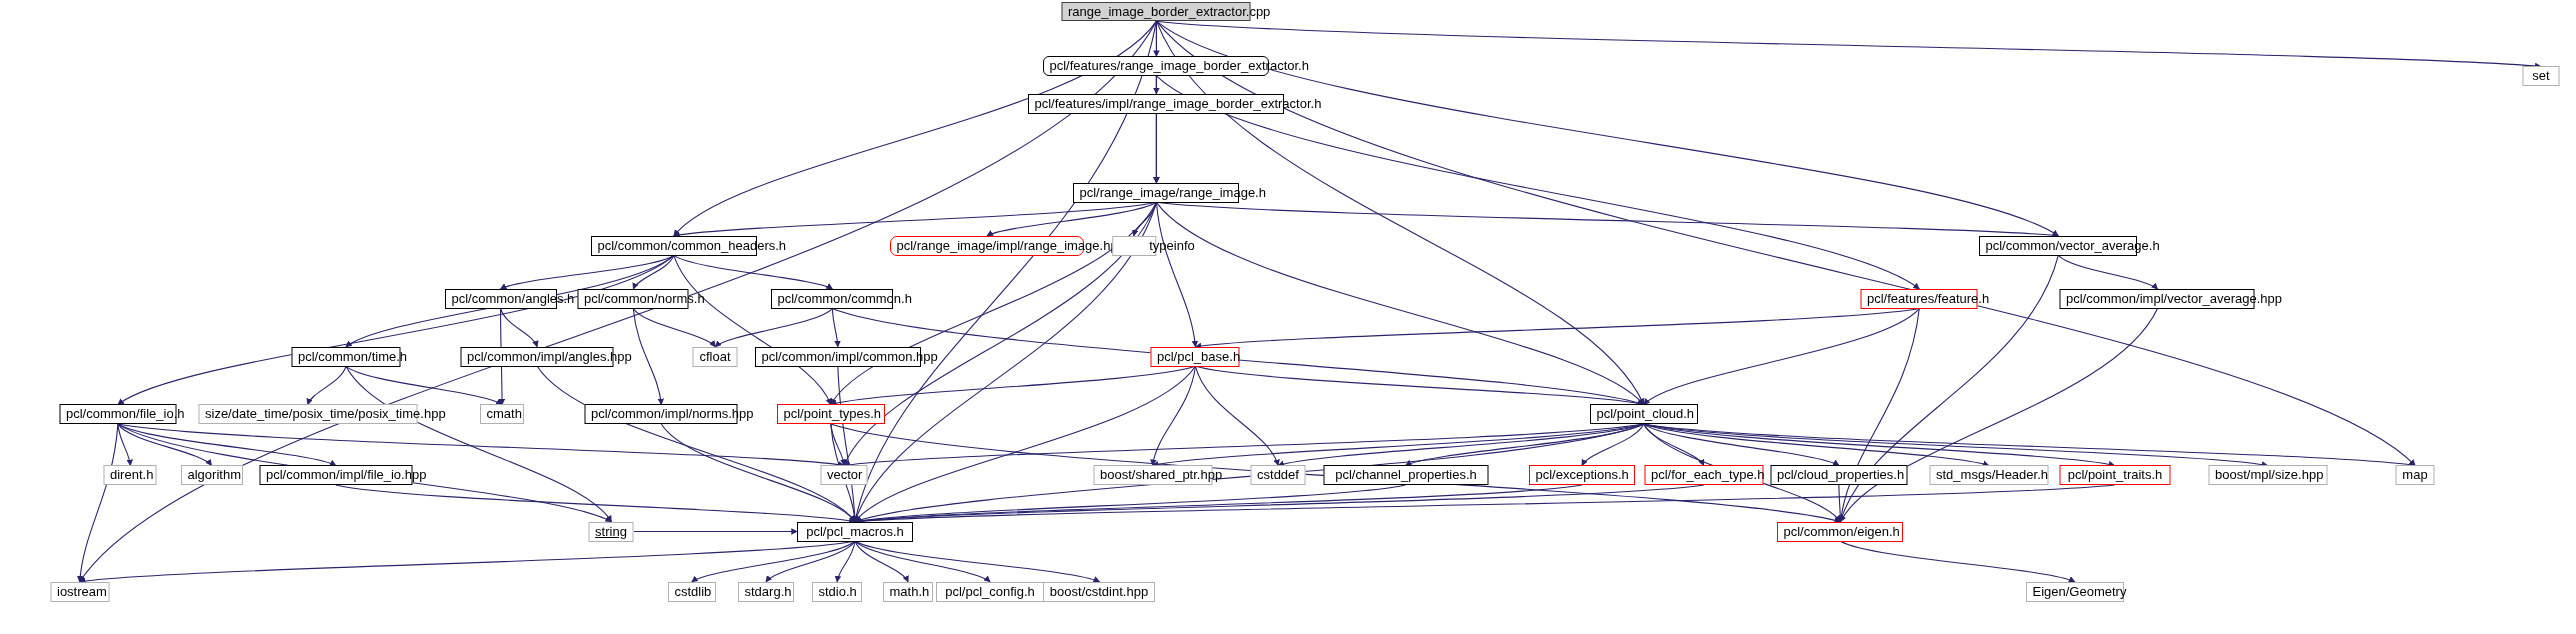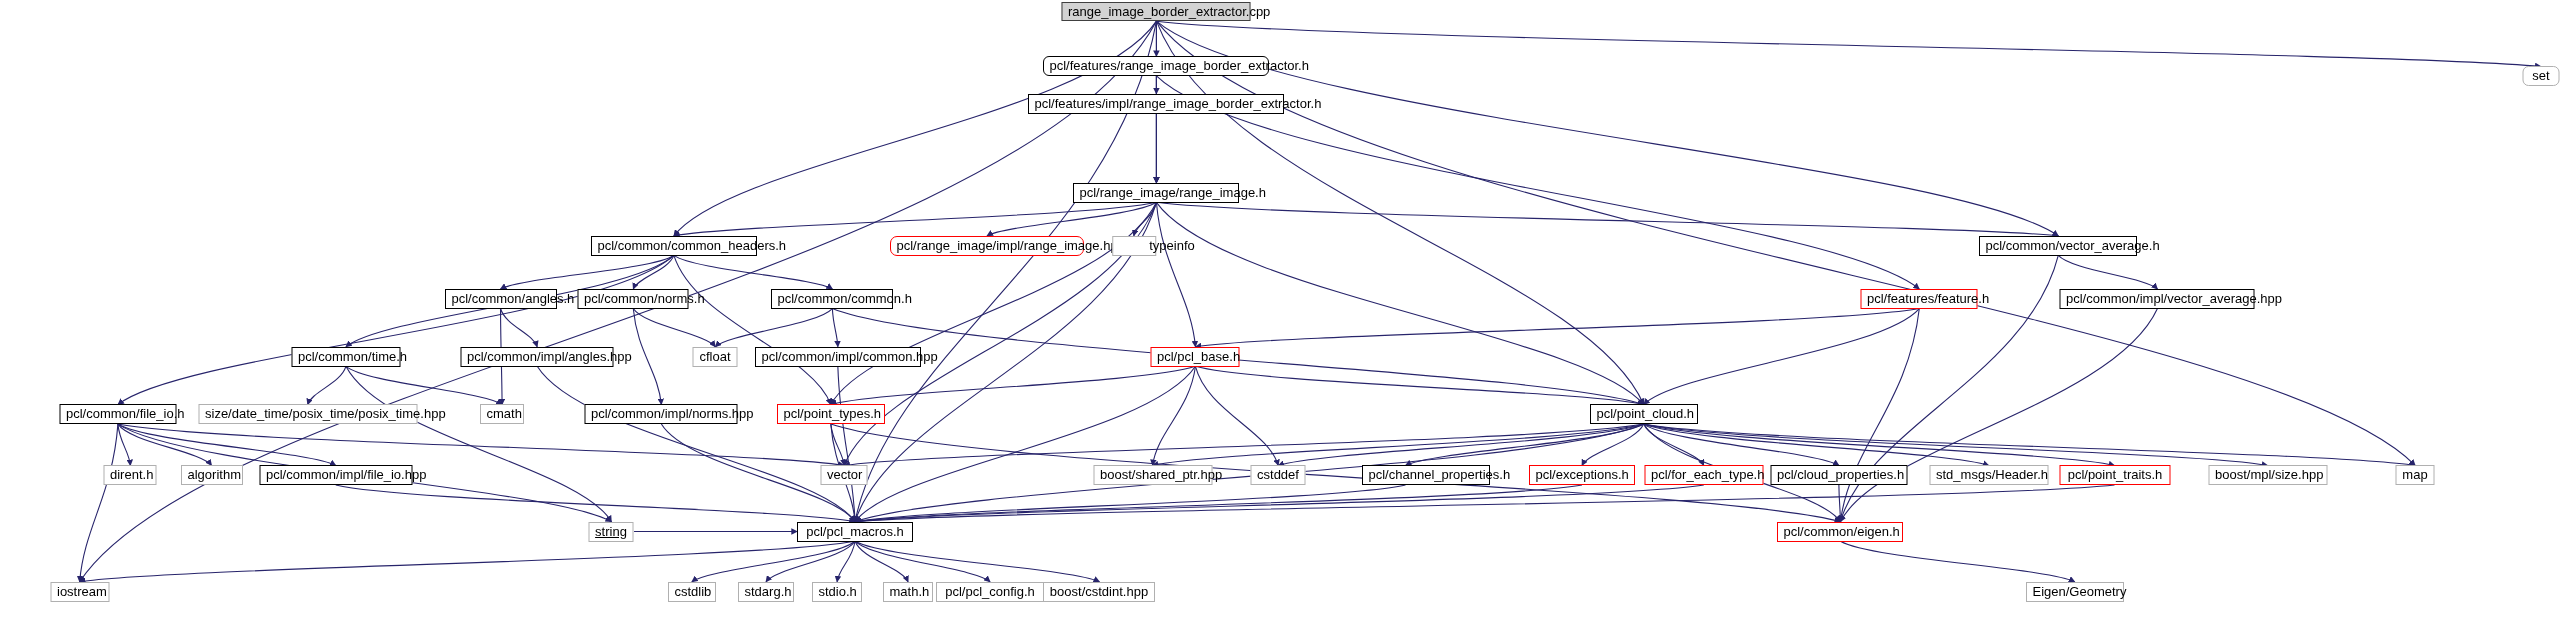--- a/index.html
+++ b/index.html
@@ -179,35 +179,35 @@
       <div class="node grey" style="left: 502px; top: 404px; width: 44px;"><span>cmath</span></div>
       <div class="node black" style="left: 661px; top: 404px; width: 153px;"><span>pcl/common/impl/norms.hpp</span></div>
       <div class="node red" style="left: 831px; top: 404px; width: 108px;"><span>pcl/point_types.h</span></div>
       <div class="node black" style="left: 1644px; top: 404px; width: 108px; text-align: right;"><span>pcl/point_cloud.h</span></div>
       <div class="node grey" style="left: 130px; top: 465px; width: 53px;"><span>dirent.h</span></div>
       <div class="node grey" style="left: 212px; top: 465px; width: 62px;"><span>algorithm</span></div>
       <div class="node black" style="left: 336px; top: 465px; width: 153px;"><span>pcl/common/impl/file_io.hpp</span></div>
       <div class="node grey" style="left: 844px; top: 465px; width: 47px;"><span>vector</span></div>
       <div class="node grey" style="left: 1153px; top: 465px; width: 119px;"><span>boost/shared_ptr.hpp</span></div>
       <div class="node grey" style="left: 1278px; top: 465px; width: 55px;"><span>cstddef</span></div>
-      <div class="node black" style="left: 1406px; top: 465px; width: 128px; margin-left: 20px;"><span>pcl/channel_properties.h</span></div>
+      <div class="node black" style="left: 1406px; top: 465px; width: 165px;"><span>pcl/channel_properties.h</span></div>
       <div class="node red" style="left: 1582px; top: 465px; width: 106px;"><span>pcl/exceptions.h</span></div>
       <div class="node red" style="left: 1704px; top: 465px; width: 119px;"><span>pcl/for_each_type.h</span></div>
       <div class="node black" style="left: 1839px; top: 465px; width: 137px;"><span>pcl/cloud_properties.h</span></div>
       <div class="node grey" style="left: 1989px; top: 465px; width: 119px;"><span>std_msgs/Header.h</span></div>
       <div class="node red" style="left: 2115px; top: 465px; width: 111px;"><span>pcl/point_traits.h</span></div>
       <div class="node grey" style="left: 2268px; top: 465px; width: 119px;"><span>boost/mpl/size.hpp</span></div>
       <div class="node grey" style="left: 2415px; top: 465px; width: 39px;"><span>map</span></div>
       <div class="node grey" style="left: 611px; top: 522px; width: 45px; text-decoration: underline;"><span>string</span></div>
       <div class="node black" style="left: 855px; top: 522px; width: 116px;"><span>pcl/pcl_macros.h</span></div>
       <div class="node red" style="left: 1840px; top: 522px; width: 126px;"><span>pcl/common/eigen.h</span></div>
       <div class="node grey" style="left: 80px; top: 582px; width: 59px;"><span>iostream</span></div>
       <div class="node grey" style="left: 692px; top: 582px; width: 48px;"><span>cstdlib</span></div>
       <div class="node grey" style="left: 766px; top: 582px; width: 56px;"><span>stdarg.h</span></div>
       <div class="node grey" style="left: 837px; top: 582px; width: 50px;"><span>stdio.h</span></div>
       <div class="node grey" style="left: 908px; top: 582px; width: 50px;"><span>math.h</span></div>
       <div class="node grey" style="left: 990px; top: 582px; width: 108px;"><span>pcl/pcl_config.h</span></div>
       <div class="node grey" style="left: 1099px; top: 582px; width: 112px;"><span>boost/cstdint.hpp</span></div>
       <div class="node grey" style="left: 2075px; top: 582px; width: 98px;"><span>Eigen/Geometry</span></div>
-      <div class="node grey" style="left: 2541px; top: 66px; width: 37px; border-radius: 6px;"><span>set</span></div>
+      <div class="node grey" style="left: 2541px; top: 66px; width: 37px;"><span>set</span></div>
     </div>
 </div>
 
 
 </body></html>

